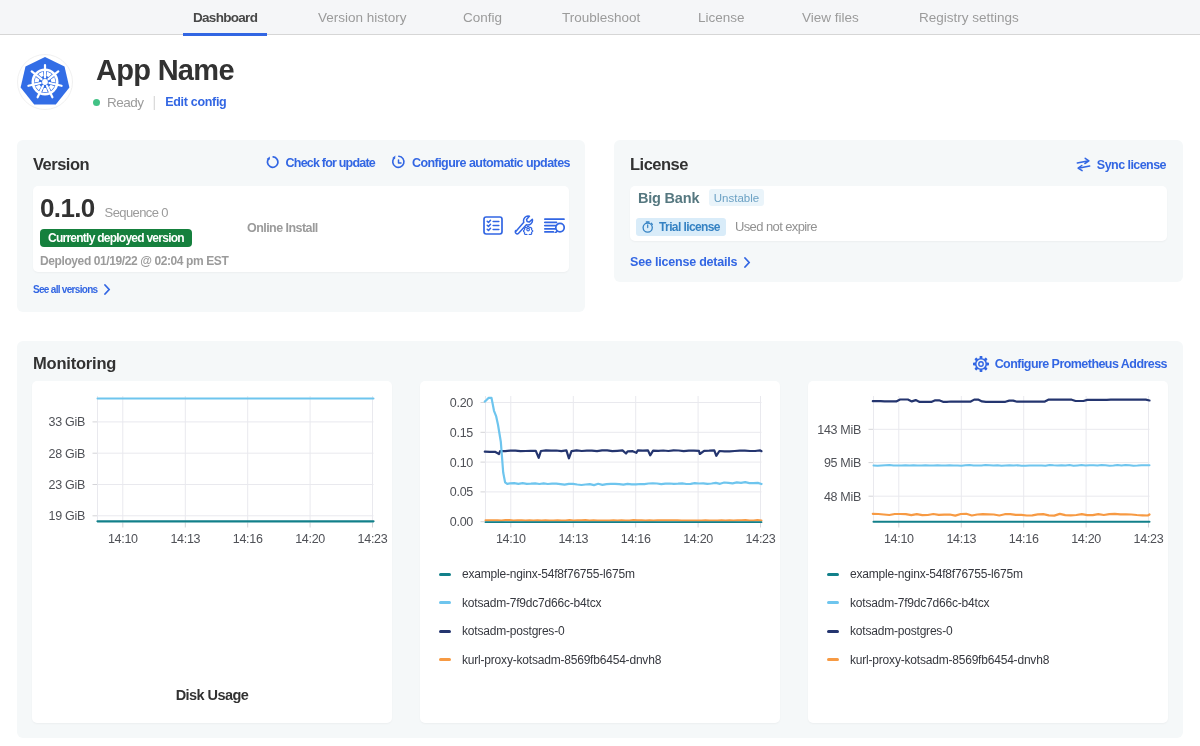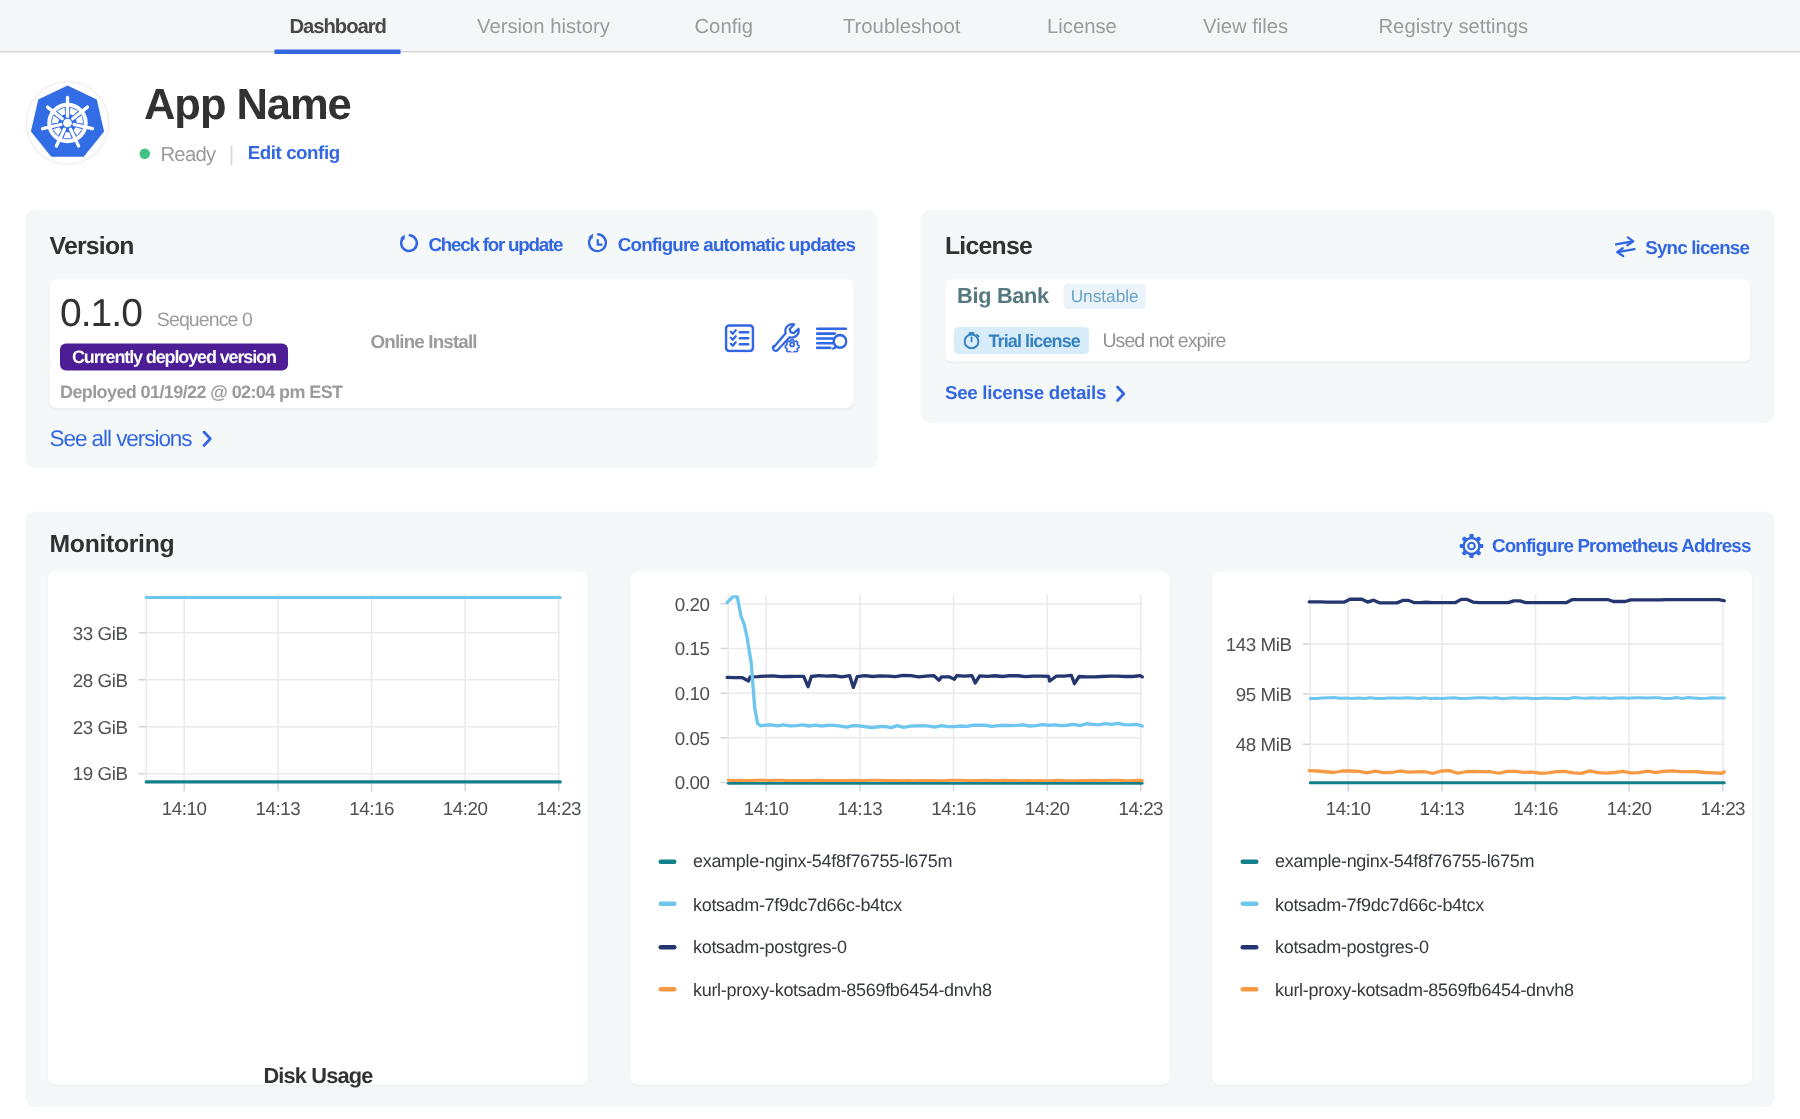--- a/index.html
+++ b/index.html
@@ -20,21 +20,21 @@
 .card { position:absolute; background:#f5f8f9; border-radius:6px; }
 #versionCard { left:17px; top:140px; width:568px; height:172px; }
 #licenseCard { left:614px; top:140px; width:569px; height:142px; }
 #monitoring { left:17px; top:341px; width:1166px; height:397px; }
 .whiteCard { position:absolute; background:#fff; border-radius:5px; box-shadow:0 1px 2px rgba(0,0,0,0.04); }
 .hlink { display:flex; align-items:center; font-size:12.5px; font-weight:bold; letter-spacing:-0.55px; color:#3266e3; white-space:nowrap; }
 .leg-row { display:flex; align-items:center; height:28.5px; }
 .leg-dash { width:12px; height:2.6px; border-radius:2px; margin-left:19px; margin-right:11px; flex:none; }
 .leg-txt { font-size:12px; letter-spacing:-0.2px; color:#36383f; }
 .chartCard { position:absolute; top:40px; width:360px; height:342px; background:#fff; border-radius:5px; box-shadow:0 1px 2px rgba(0,0,0,0.04); }
-.chartTitle { position:absolute; left:0; width:360px; top:306px; text-align:center; font-size:14.5px; font-weight:bold; letter-spacing:-0.55px; color:#323232;margin-top:23px; }
+.chartTitle { position:absolute; left:0; width:360px; top:306px; text-align:center; font-size:14.5px; font-weight:bold; letter-spacing:-0.55px; color:#323232; }
 .legwrap { position:absolute; left:0; top:179px; }
 </style>
 </head>
 <body>
 
 <div class="nav">
   <div class="tab active" style="left:183px">Dashboard</div>
   <div class="tab" style="left:308px">Version history</div>
   <div class="tab" style="left:453px">Config</div>
   <div class="tab" style="left:552px">Troubleshoot</div>
@@ -80,24 +80,24 @@
           <path d="M3.9 0.4 L3.6 3.8 L0.7 2.9 Z" fill="#3266e3"></path>
         </svg>Check for update</span>
     <span class="hlink" style="margin-left:16px"><svg width="15" height="15" viewBox="0 0 15 15" style="margin-right:6px">
           <path d="M3.2 3 a5.6 5.6 0 1 0 4.6-1.8" fill="none" stroke="#3266e3" stroke-width="1.6" stroke-linecap="round"></path>
           <path d="M4.4 0.6 L4.1 4.1 L1.1 3.2 Z" fill="#3266e3"></path>
           <path d="M7.5 5 v3.1 h2.5" fill="none" stroke="#3266e3" stroke-width="1.5" stroke-linecap="round" stroke-linejoin="round"></path>
         </svg>Configure automatic updates</span>
   </div>
   <div class="whiteCard" style="left:16px;top:46px;width:536px;height:86px">
     <div style="position:absolute;left:7px;top:7px;display:flex;align-items:baseline">
-      <span style="font-size:26px;font-weight:normal;color:#323232;letter-spacing:-0.65px">0.1.0</span>
+      <span style="font-size:26px;font-weight:bold;color:#323232;letter-spacing:-0.65px">0.1.0</span>
       <span style="font-size:13px;letter-spacing:-0.6px;color:#9b9b9b;margin-left:10px">Sequence 0</span>
     </div>
-    <div style="position:absolute;left:7px;top:43px;height:18px;background:#4c1d95;color:#fff;border-radius:4px;font-size:12px;font-weight:bold;letter-spacing:-0.75px;display:flex;align-items:center;padding:0 8px">Currently deployed version</div>
+    <div style="position:absolute;left:7px;top:43px;height:18px;background:#15803d;color:#fff;border-radius:4px;font-size:12px;font-weight:bold;letter-spacing:-0.75px;display:flex;align-items:center;padding:0 8px">Currently deployed version</div>
     <div style="position:absolute;left:7px;top:68px;font-size:12px;font-weight:bold;letter-spacing:-0.4px;color:#9b9b9b">Deployed 01/19/22 @ 02:04 pm EST</div>
     <div style="position:absolute;left:214px;top:35px;font-size:12.5px;font-weight:bold;letter-spacing:-0.55px;color:#9b9b9b">Online Install</div>
     <div style="position:absolute;left:450px;top:29px;display:flex;align-items:center">
       <svg width="20" height="19" viewBox="0 0 20 19">
           <rect x="1" y="1" width="18" height="17" rx="2.2" fill="none" stroke="#3266e3" stroke-width="1.7"></rect>
           <path d="M4.2 5.2 l1.3 1.3 2-2.3" fill="none" stroke="#3266e3" stroke-width="1.5" stroke-linecap="round" stroke-linejoin="round"></path>
           <path d="M4.2 9.2 l1.3 1.3 2-2.3" fill="none" stroke="#3266e3" stroke-width="1.5" stroke-linecap="round" stroke-linejoin="round"></path>
           <path d="M4.2 13.2 l1.3 1.3 2-2.3" fill="none" stroke="#3266e3" stroke-width="1.5" stroke-linecap="round" stroke-linejoin="round"></path>
           <line x1="10.2" y1="5.5" x2="15.8" y2="5.5" stroke="#3266e3" stroke-width="1.6" stroke-linecap="round"></line>
           <line x1="10.2" y1="9.5" x2="15.8" y2="9.5" stroke="#3266e3" stroke-width="1.6" stroke-linecap="round"></line>
@@ -116,21 +116,21 @@
           <line x1="0.8" y1="1.2" x2="20" y2="1.2" stroke="#3266e3" stroke-width="1.7" stroke-linecap="round"></line>
           <line x1="0.8" y1="4.4" x2="12.5" y2="4.4" stroke="#3266e3" stroke-width="1.7" stroke-linecap="round"></line>
           <line x1="0.8" y1="7.6" x2="12.5" y2="7.6" stroke="#3266e3" stroke-width="1.7" stroke-linecap="round"></line>
           <line x1="0.8" y1="10.8" x2="12.5" y2="10.8" stroke="#3266e3" stroke-width="1.7" stroke-linecap="round"></line>
           <line x1="0.8" y1="13.9" x2="9.5" y2="13.9" stroke="#3266e3" stroke-width="1.7" stroke-linecap="round"></line>
           <line x1="12.7" y1="13.6" x2="11.2" y2="14.8" stroke="#3266e3" stroke-width="1.7" stroke-linecap="round"></line>
           <circle cx="16" cy="9.6" r="4.2" fill="#fff" stroke="#3266e3" stroke-width="1.7"></circle>
         </svg>
     </div>
   </div>
-  <div style="position:absolute;left:16px;top:144px;display:flex;align-items:center;font-size:15px;font-weight:normal;letter-spacing:-0.7px;color:#3266e3">See all versions<svg width="11" height="11" viewBox="0 0 11 11" style="margin-left:5px">
+  <div style="position:absolute;left:16px;top:144px;display:flex;align-items:center;font-size:10px;font-weight:bold;letter-spacing:-0.7px;color:#3266e3">See all versions<svg width="11" height="11" viewBox="0 0 11 11" style="margin-left:5px">
         <path d="M3 1 l4.2 4.5 L3 10" fill="none" stroke="#3266e3" stroke-width="1.8" stroke-linecap="round" stroke-linejoin="round"></path>
       </svg></div>
 </div>
 
 <div class="card" id="licenseCard">
   <div style="position:absolute;left:16px;top:15px;font-size:16.5px;font-weight:bold;letter-spacing:-0.5px;color:#323232">License</div>
   <div style="position:absolute;right:17px;top:17px" class="hlink"><svg width="15" height="15" viewBox="0 0 15 15" style="margin-right:6px">
         <path d="M1.3 5.9 L11.5 4.1" fill="none" stroke="#3266e3" stroke-width="1.5" stroke-linecap="round"></path>
         <path d="M9.2 1.3 L12.9 3.9 L8.9 6.5" fill="none" stroke="#3266e3" stroke-width="1.5" stroke-linecap="round" stroke-linejoin="round"></path>
         <path d="M13.7 9.1 L3.5 10.9" fill="none" stroke="#3266e3" stroke-width="1.5" stroke-linecap="round"></path>

